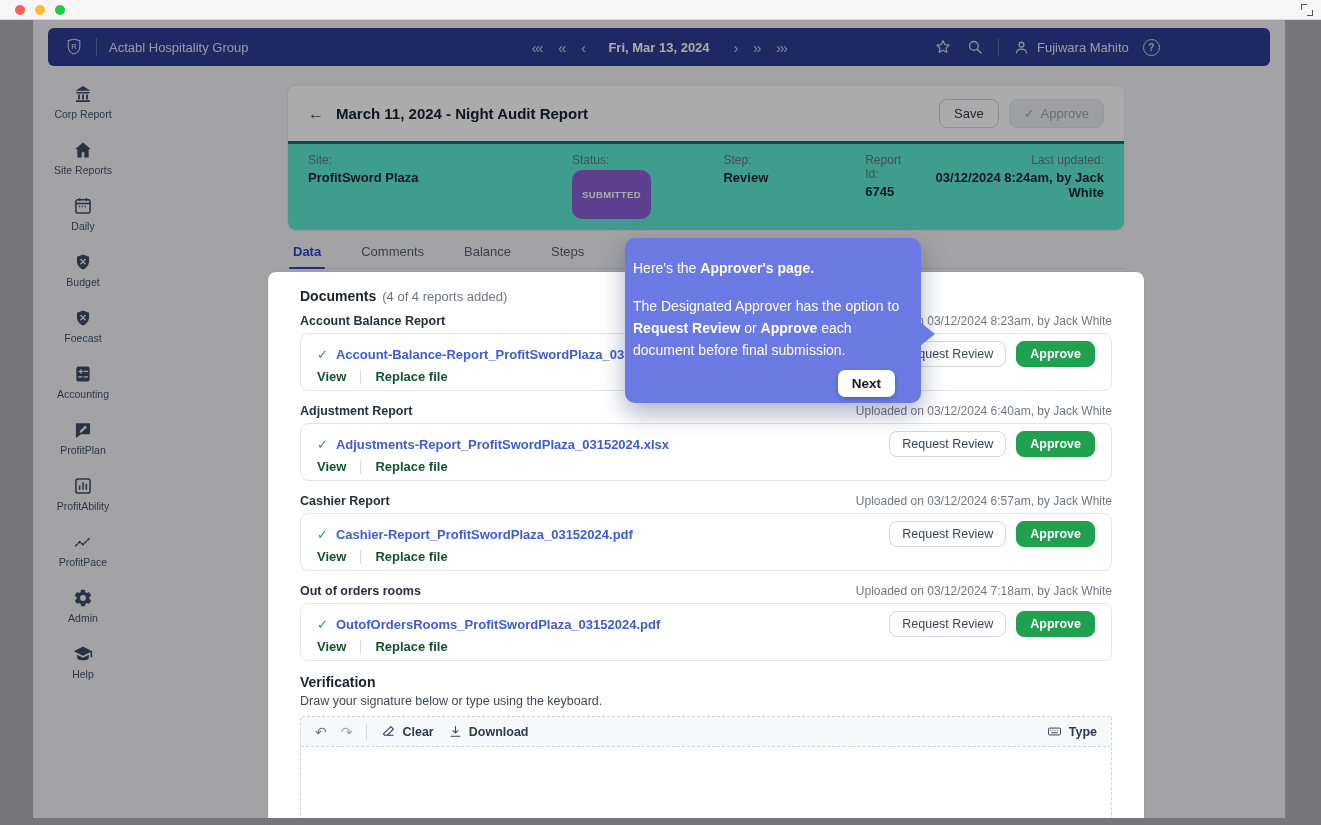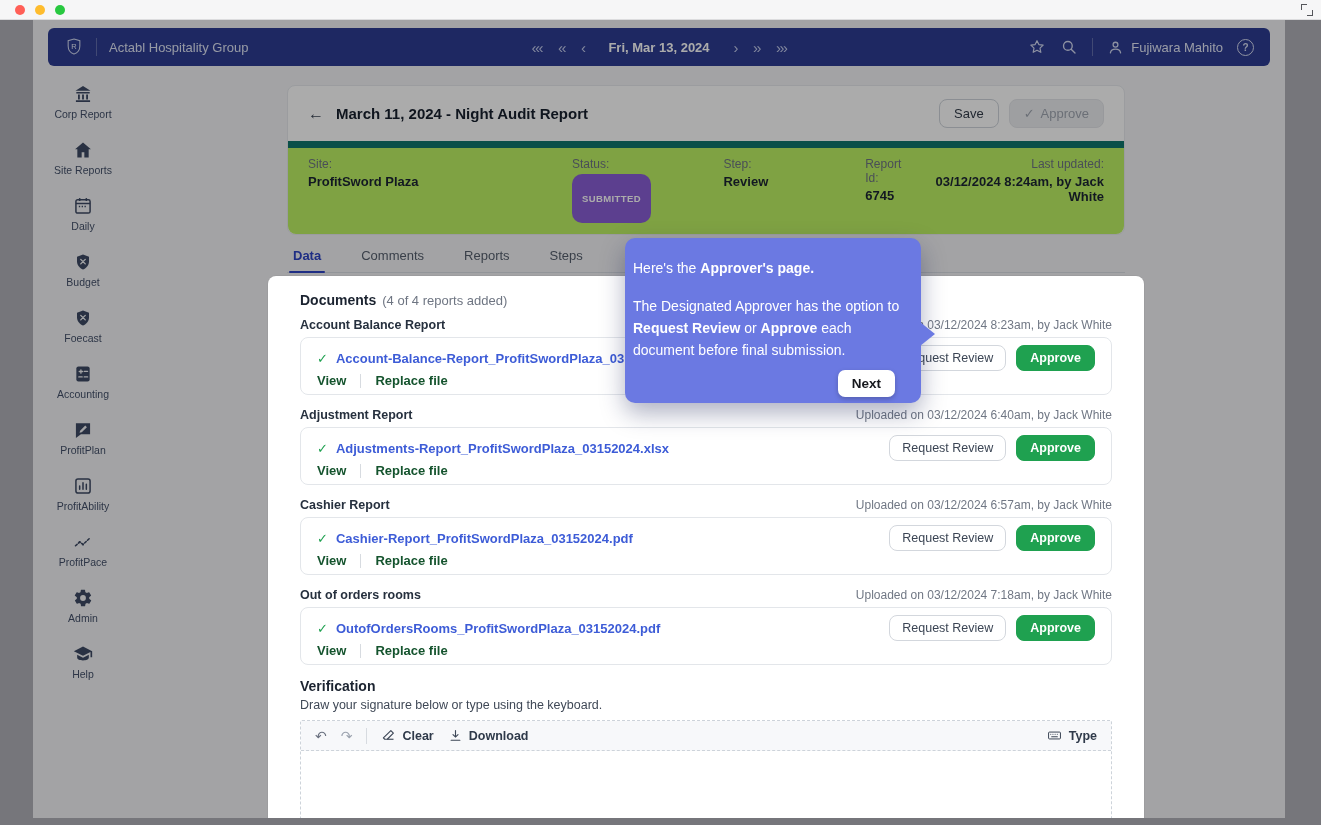--- a/index.html
+++ b/index.html
@@ -26,21 +26,21 @@
 
   
   .topnav { margin:8px 15px 0; height:38px; background:#2d3c92; border-radius:6px;
     display:flex; align-items:center; padding:0 16px; color:#dbe1f6; }
   .nav-left { display:flex; align-items:center; gap:12px; width:320px; }
   .nav-vdiv { width:1px; height:18px; background:rgba(255,255,255,.25); }
   .brand { font-size:13px; color:#dfe4f5; white-space:nowrap; }
   .nav-center { flex:1; display:flex; align-items:center; justify-content:center; gap:16px; }
   .chev { font-size:15px; color:#c3cbec; letter-spacing:-1.5px; cursor:pointer; line-height:1; }
   .nav-date { font-size:13px; font-weight:600; color:#fff; margin:0 8px; white-space:nowrap; }
-  .nav-right { display:flex; align-items:center; gap:14px; justify-content:flex-end; min-width:320px; }
+  .nav-right { display:flex; align-items:center; gap:14px; justify-content:flex-start; min-width:320px; }
   .nav-icon-btn { display:flex; align-items:center; }
   .user-chip { display:flex; align-items:center; gap:7px; font-size:13px; color:#e4e8f8; white-space:nowrap; }
   .help-circle { width:17px; height:17px; border:1.4px solid #d5dbf2; border-radius:50%;
     display:flex; align-items:center; justify-content:center; font-size:10px; font-weight:700; color:#d5dbf2; }
 
   
   .content { display:flex; }
   .sidebar { width:100px; padding-top:14px; display:flex; flex-direction:column; align-items:center; gap:12px; }
   .side-item { width:92px; display:flex; flex-direction:column; align-items:center; gap:4px;
     padding:4px 0; cursor:pointer; color:#3e4a64; }
@@ -51,21 +51,21 @@
 
   
   .report-card { margin:19px 19px 0; background:#fff; border-radius:8px; border:1px solid #e7e9ee; }
   .report-top { display:flex; align-items:center; padding:13px 20px; }
   .back-btn { font-size:16px; color:#3c4656; margin-right:12px; cursor:pointer; }
   .report-title { font-size:15px; font-weight:700; color:#17202e; }
   .report-actions { margin-left:auto; display:flex; gap:10px; }
   .btn { border-radius:8px; font-size:13px; font-weight:500; padding:6px 14px; cursor:pointer; white-space:nowrap; }
   .btn-save { background:#fff; border:1px solid #cfd4db; color:#333c4a; }
   .btn-approve-dis { background:#eceef1; border:1px solid #e3e5e9; color:#a0a6b1; display:flex; gap:6px; align-items:center; }
-  .report-info { background:#bef264; border-top:7px solid #0f766e; border-radius:0 0 8px 8px;
+  .report-info { background:#5eead4; border-top:3px solid #0f766e; border-radius:0 0 8px 8px;
     display:flex; padding:9px 20px 11px; }
   .f { display:flex; flex-direction:column; gap:3px; }
   .f-label { font-size:12px; color:#6e7582; }
   .f-value { font-size:13px; font-weight:700; color:#1c2533; }
   .f-site { width:270px; } .f-status { width:155px; } .f-step { width:145px; } .f-id { flex:1; }
   .f-updated { text-align:right; }
   .pill { display:inline-block; background:#8a5fd6; color:#fff; font-size:9.5px; font-weight:700;
     letter-spacing:.4px; padding:19px 10px; border-radius:10px; width:max-content; }
 
   
@@ -303,21 +303,21 @@
             <div class="f f-updated">
               <span class="f-label">Last updated:</span>
               <span class="f-value">03/12/2024 8:24am, by Jack White</span>
             </div>
           </div>
         </div>
 
         <div class="tabs">
           <span class="tab active">Data</span>
           <span class="tab">Comments</span>
-          <span class="tab">Reports</span>
+          <span class="tab">Balance</span>
           <span class="tab">Steps</span>
         </div>
 
         <div class="documents-card">
           <div class="doc-heading-row">
             <span class="doc-heading">Documents</span>
             <span class="doc-heading-note">(4 of 4 reports added)</span>
           </div>
 
           <div class="doc-group">

